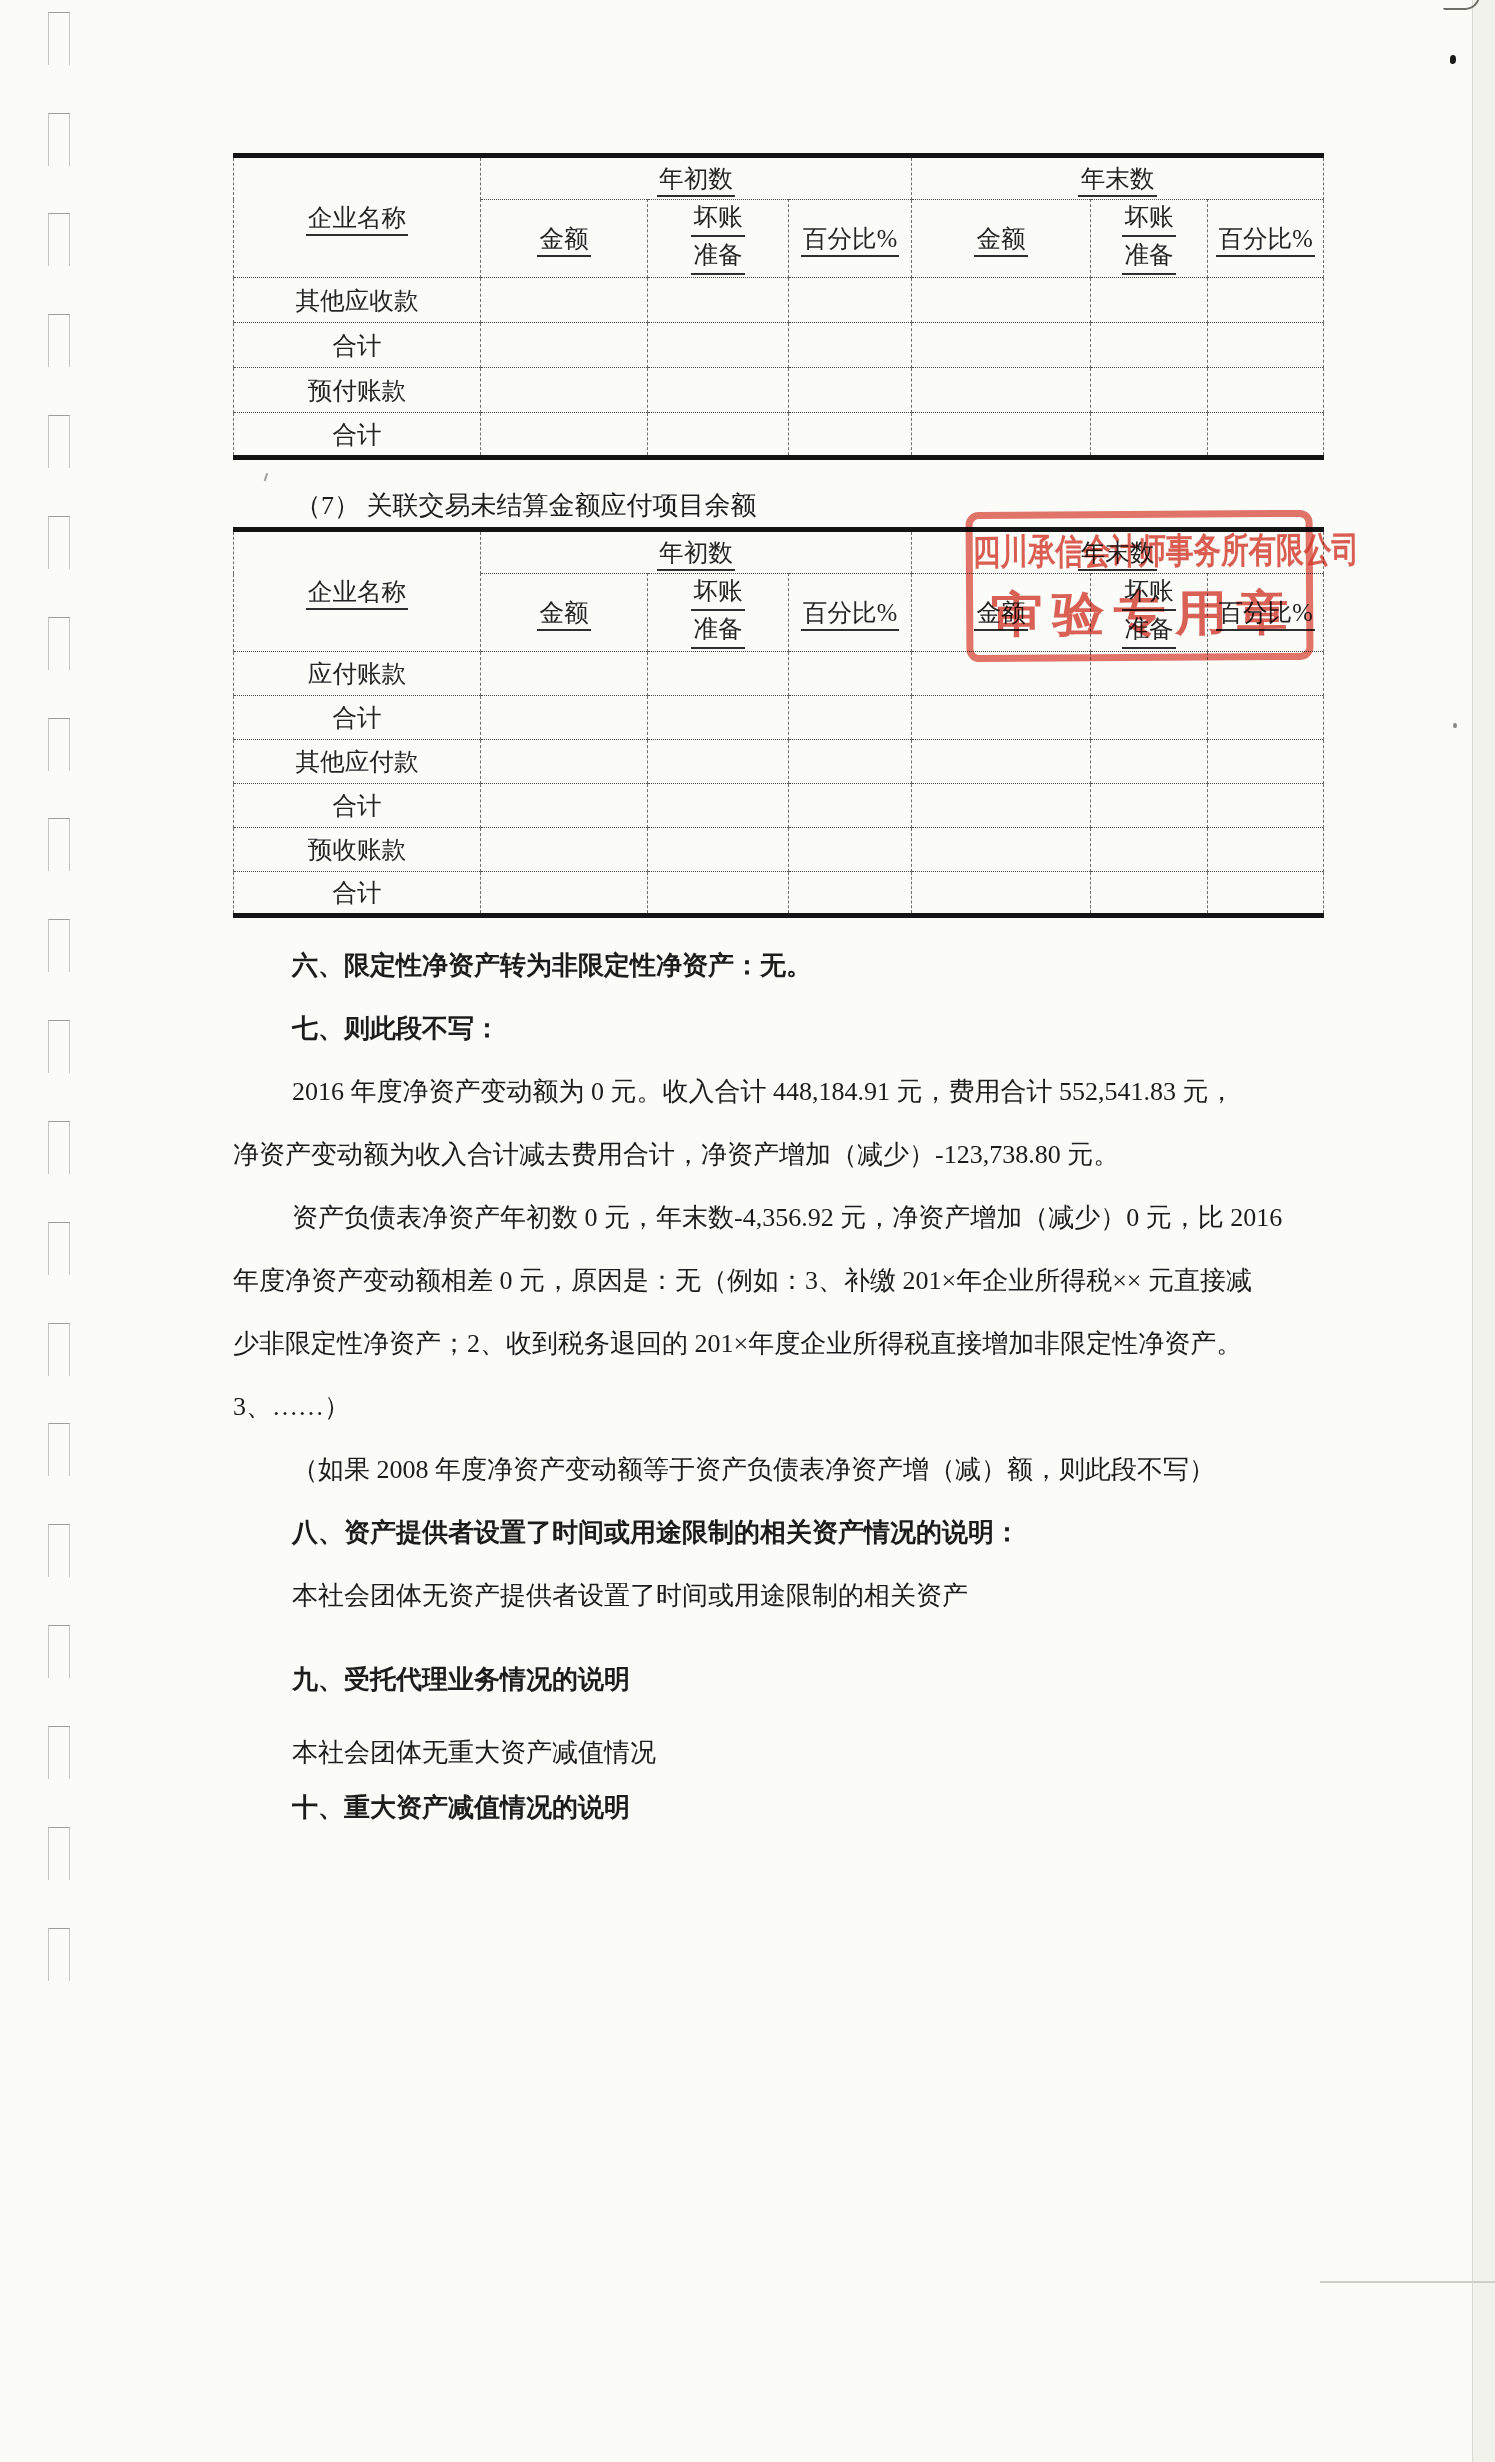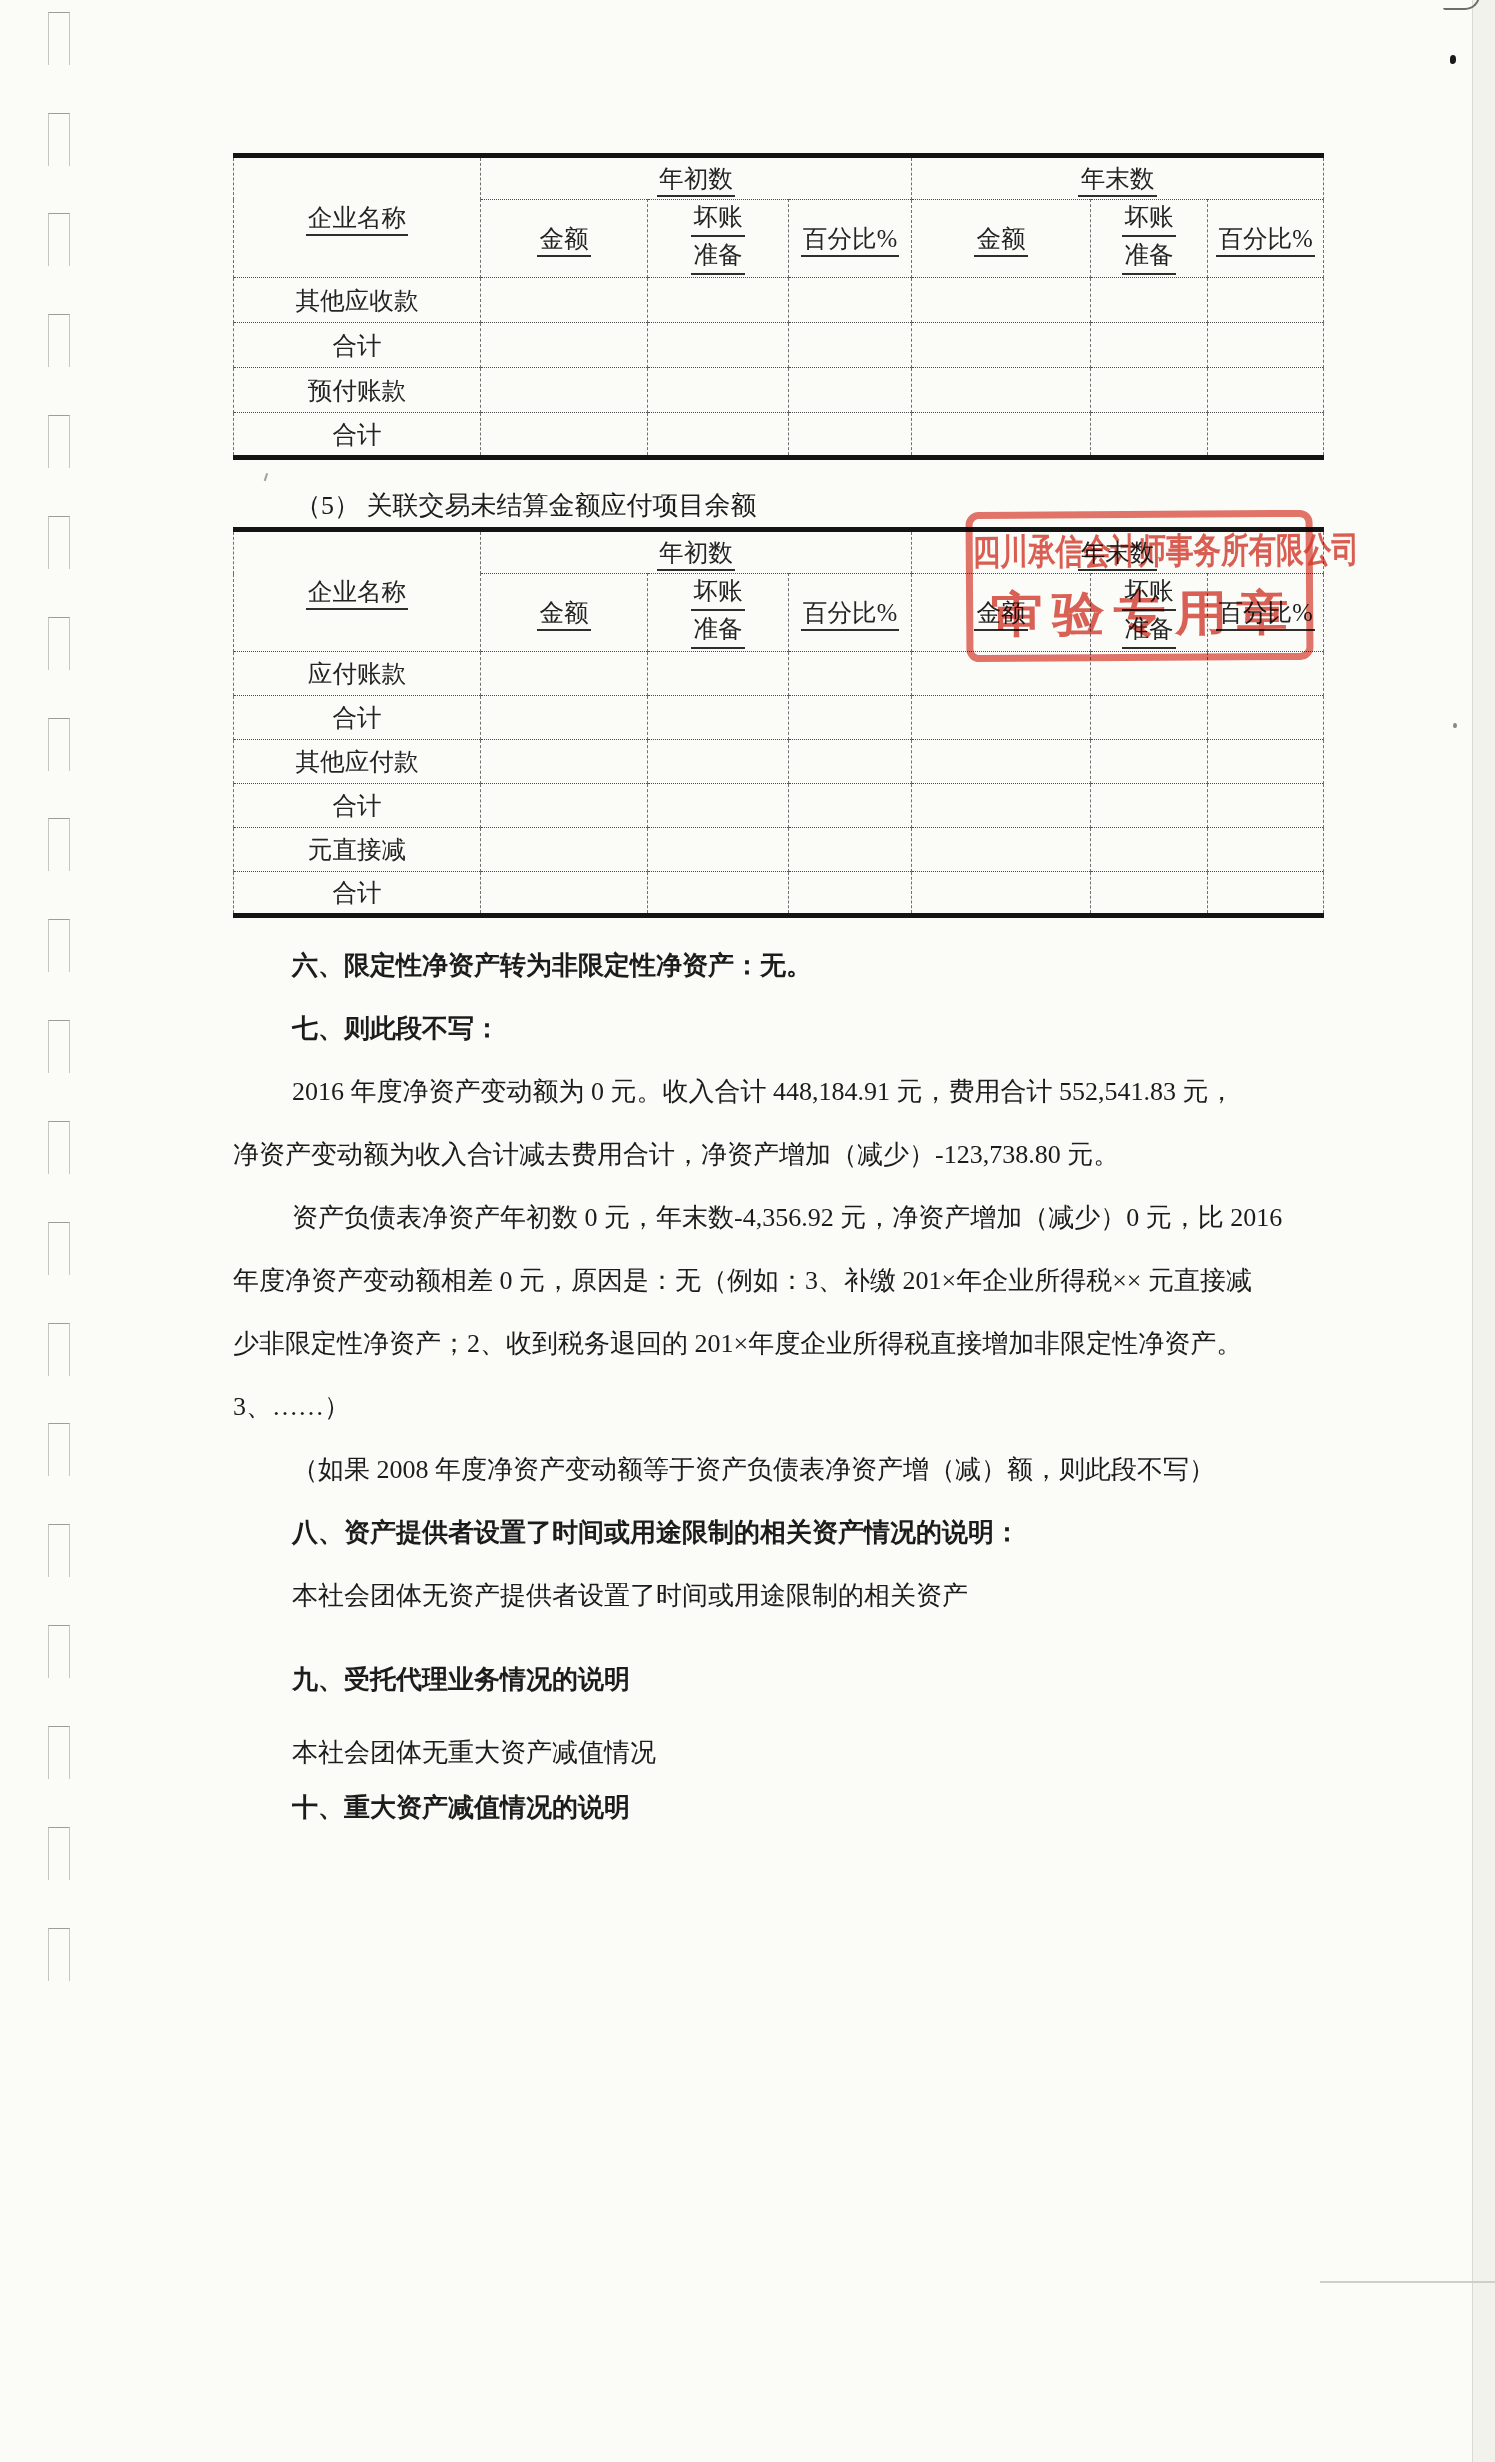--- a/index.html
+++ b/index.html
@@ -175,21 +175,21 @@
         <td></td>
           <td></td>
           <td></td>
           <td></td>
           <td></td>
           <td></td>
       </tr>
     </tbody>
   </table>
 
-  <div class="section-title">（5） 关联交易未结算金额应付项目余额</div>
+  <div class="section-title">（7） 关联交易未结算金额应付项目余额</div>
 
   <table class="grid t2">
     <colgroup>
       <col style="width:247px">
         <col style="width:167px">
         <col style="width:141px">
         <col style="width:123px">
       <col style="width:179px">
         <col style="width:117px">
         <col style="width:116px">
@@ -240,21 +240,21 @@
       <tr>
         <td>合计</td>
         <td></td>
           <td></td>
           <td></td>
           <td></td>
           <td></td>
           <td></td>
       </tr>
       <tr>
-        <td>元直接减</td>
+        <td>预收账款</td>
         <td></td>
           <td></td>
           <td></td>
           <td></td>
           <td></td>
           <td></td>
       </tr>
       <tr>
         <td>合计</td>
         <td></td>

